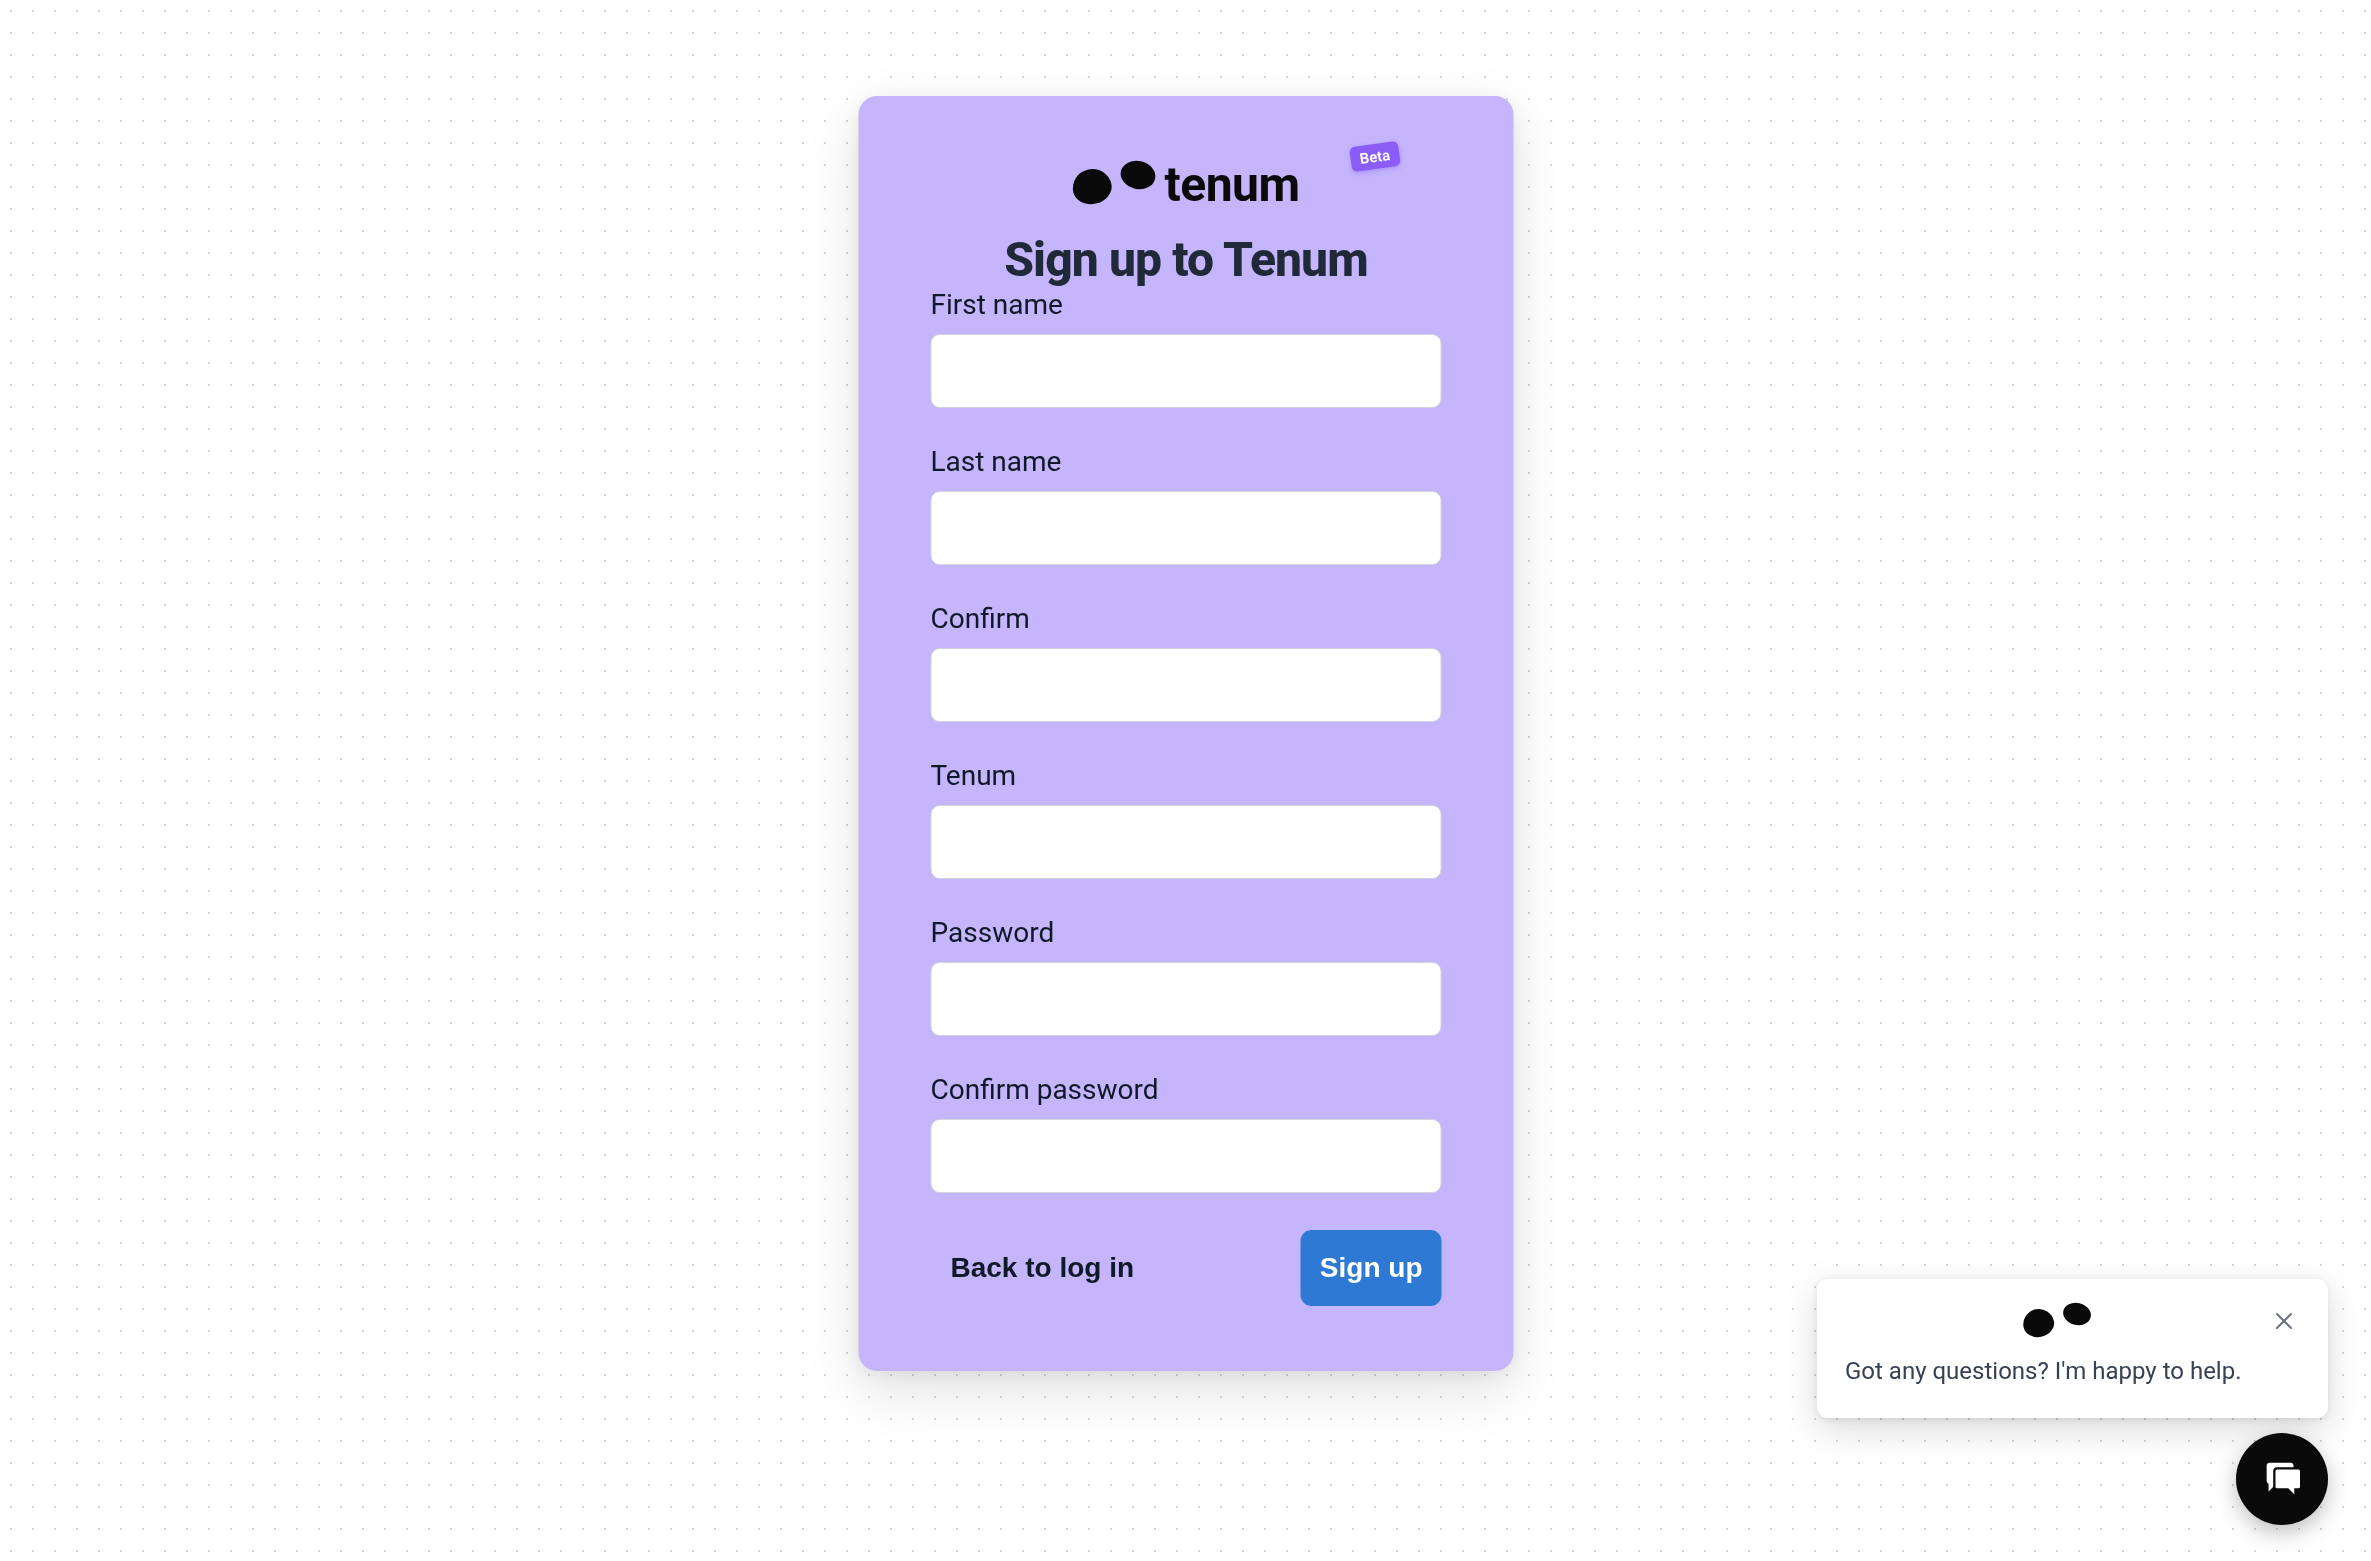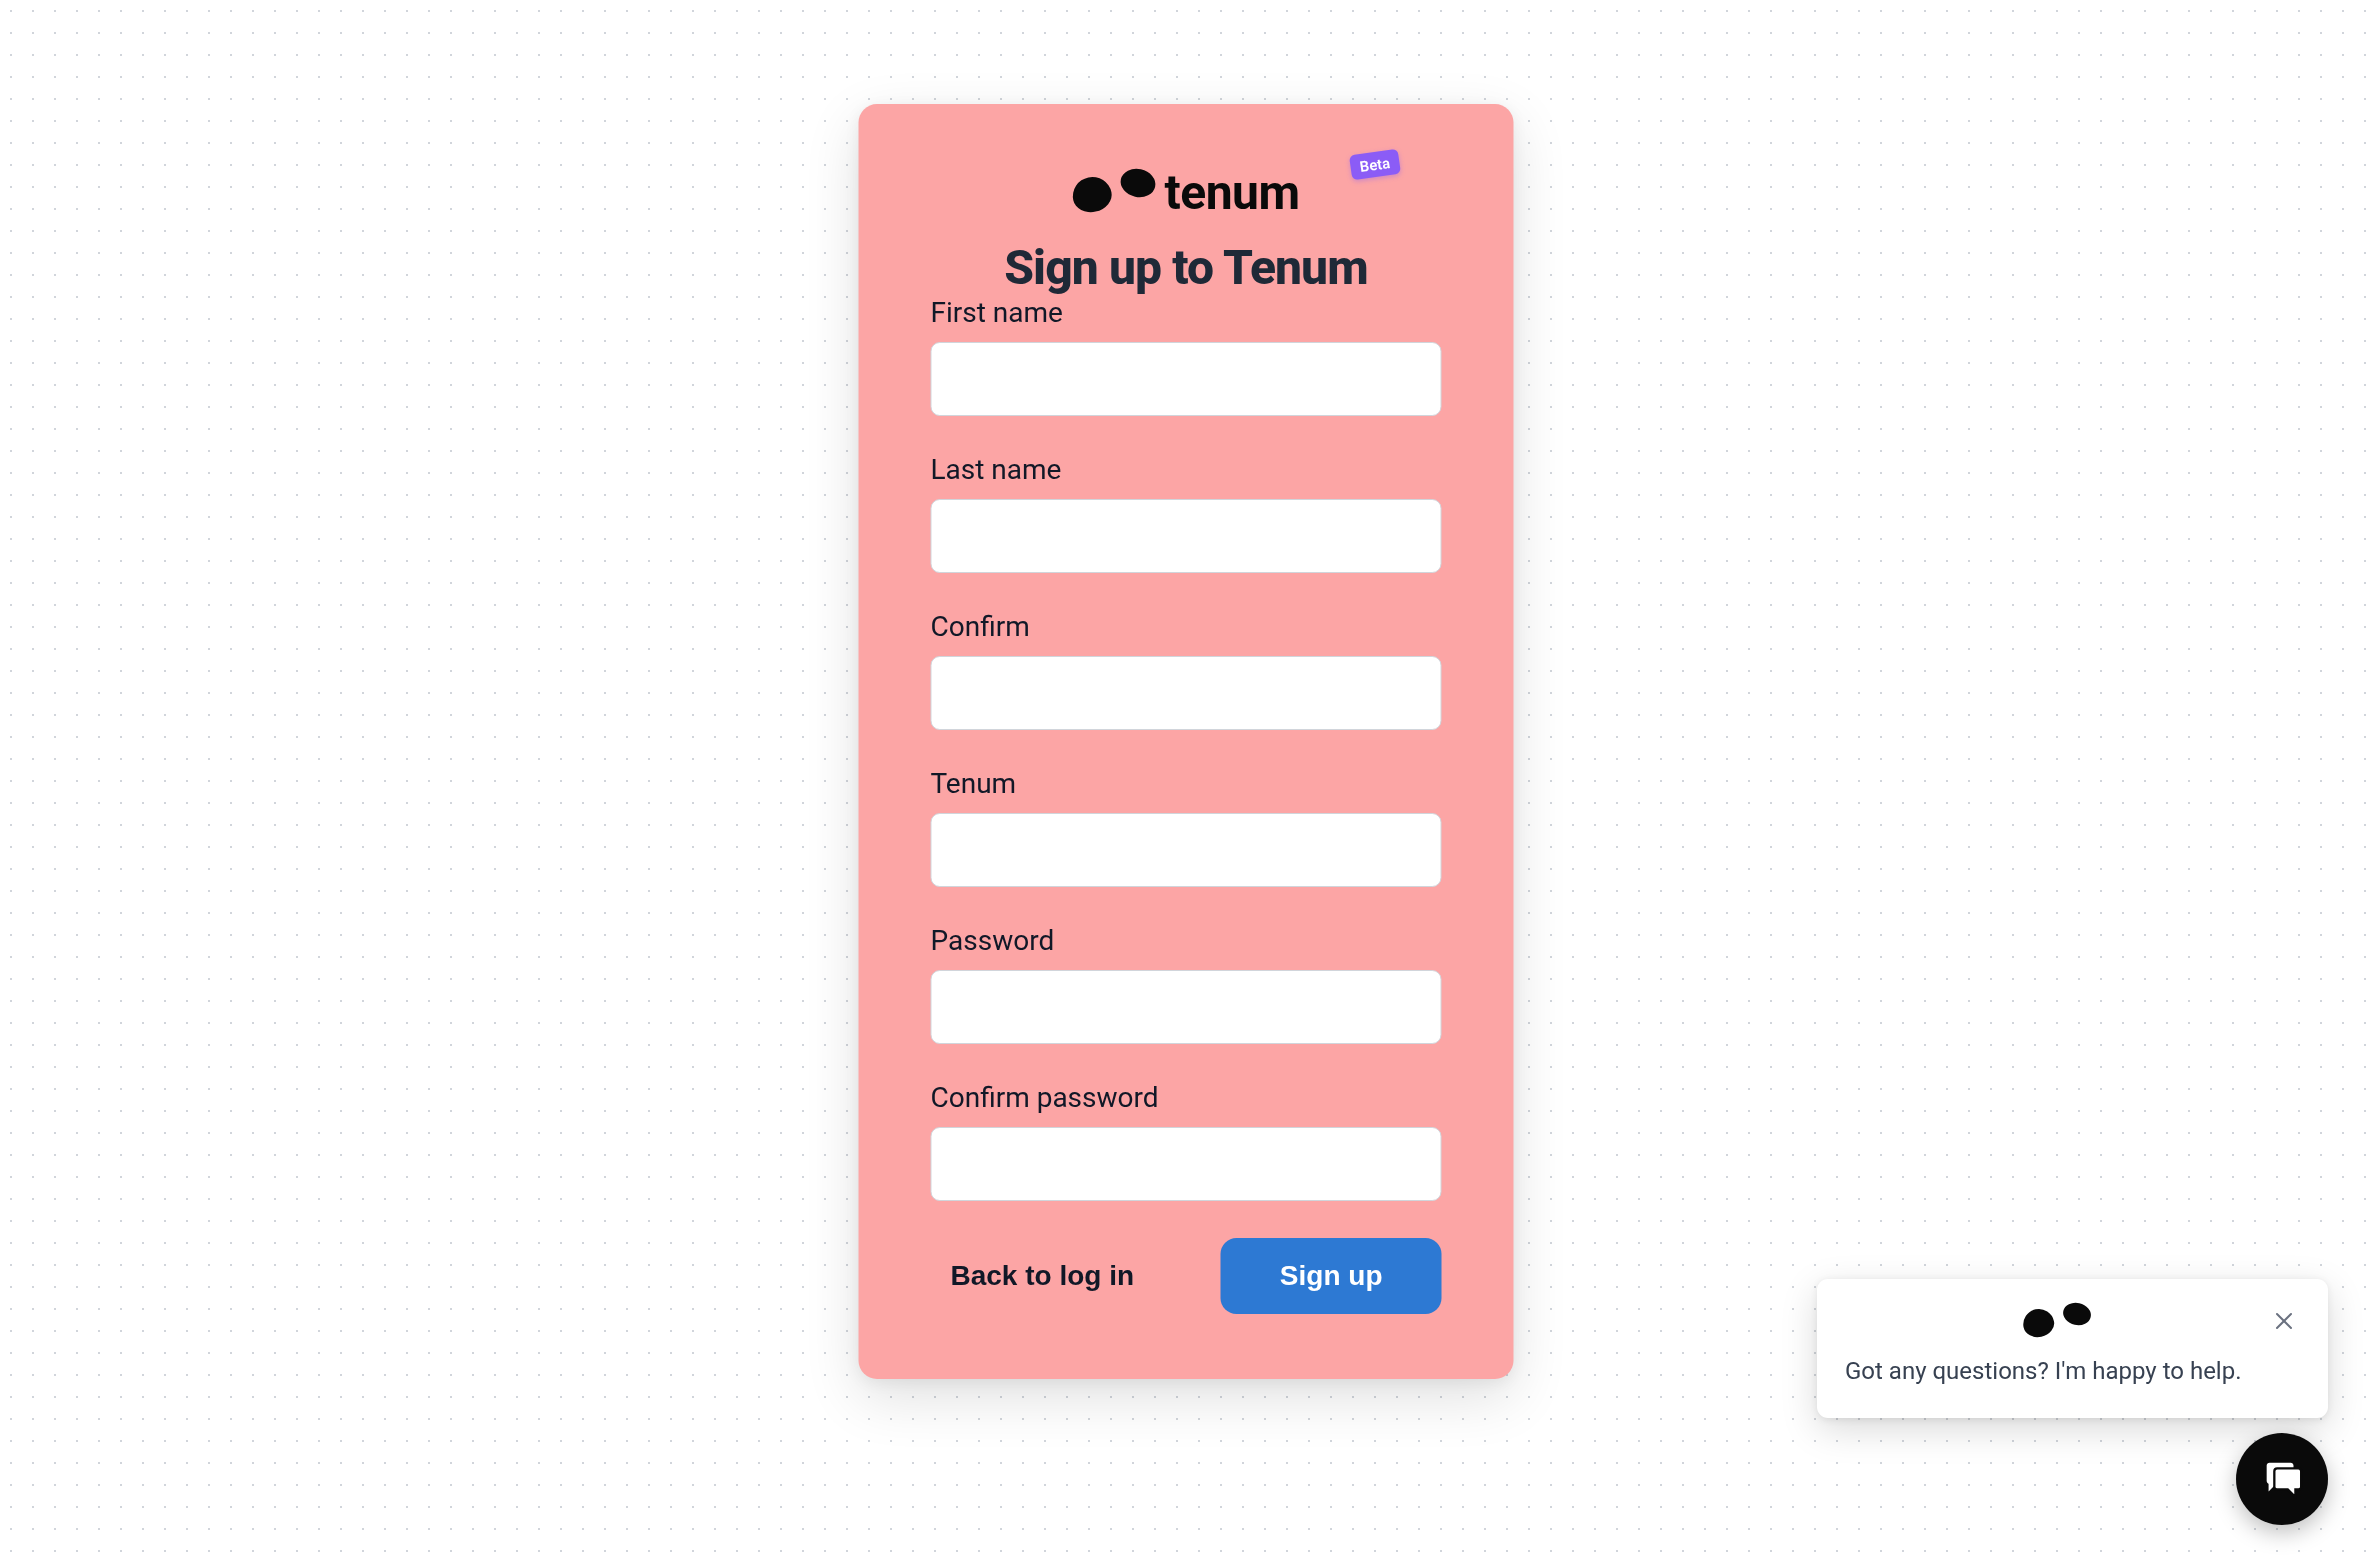--- a/index.html
+++ b/index.html
@@ -19,24 +19,24 @@
     }
     .page-wrap {
       width: 2372px;
       height: 1562px;
       position: relative;
       transform-origin: top left;
     }
     .card {
       position: absolute;
       left: 50%;
-      top: 104px;
+      top: 96px;
       transform: translateX(-50%);
       width: 655px;
-      background: #fca5a5;
+      background: #c4b5fd;
       border-radius: 18.5px;
       padding: 65px 72px 65px 72px;
       box-shadow: 0 18.5px 55px rgba(0,0,0,0.12), 0 3.7px 14.8px rgba(0,0,0,0.06);
     }
     .logo-row {
       position: relative;
       display: flex;
       align-items: center;
       justify-content: center;
       gap: 11px;
@@ -130,22 +130,22 @@
       cursor: pointer;
       padding: 16.6px 20px;
       border-radius: 9.2px;
     }
     .btn-primary {
       background: #2d79d3;
       border: none;
       color: #ffffff;
       font-size: 28px;
       font-weight: 600;
-      padding: 22px 59px;
-      border-radius: 16px;
+      padding: 22px 19px;
+      border-radius: 11px;
       cursor: pointer;
     }
 
     
     .chat-popup {
       position: absolute;
       right: 44px;
       bottom: 144px;
       width: 511px;
       background: #ffffff;

